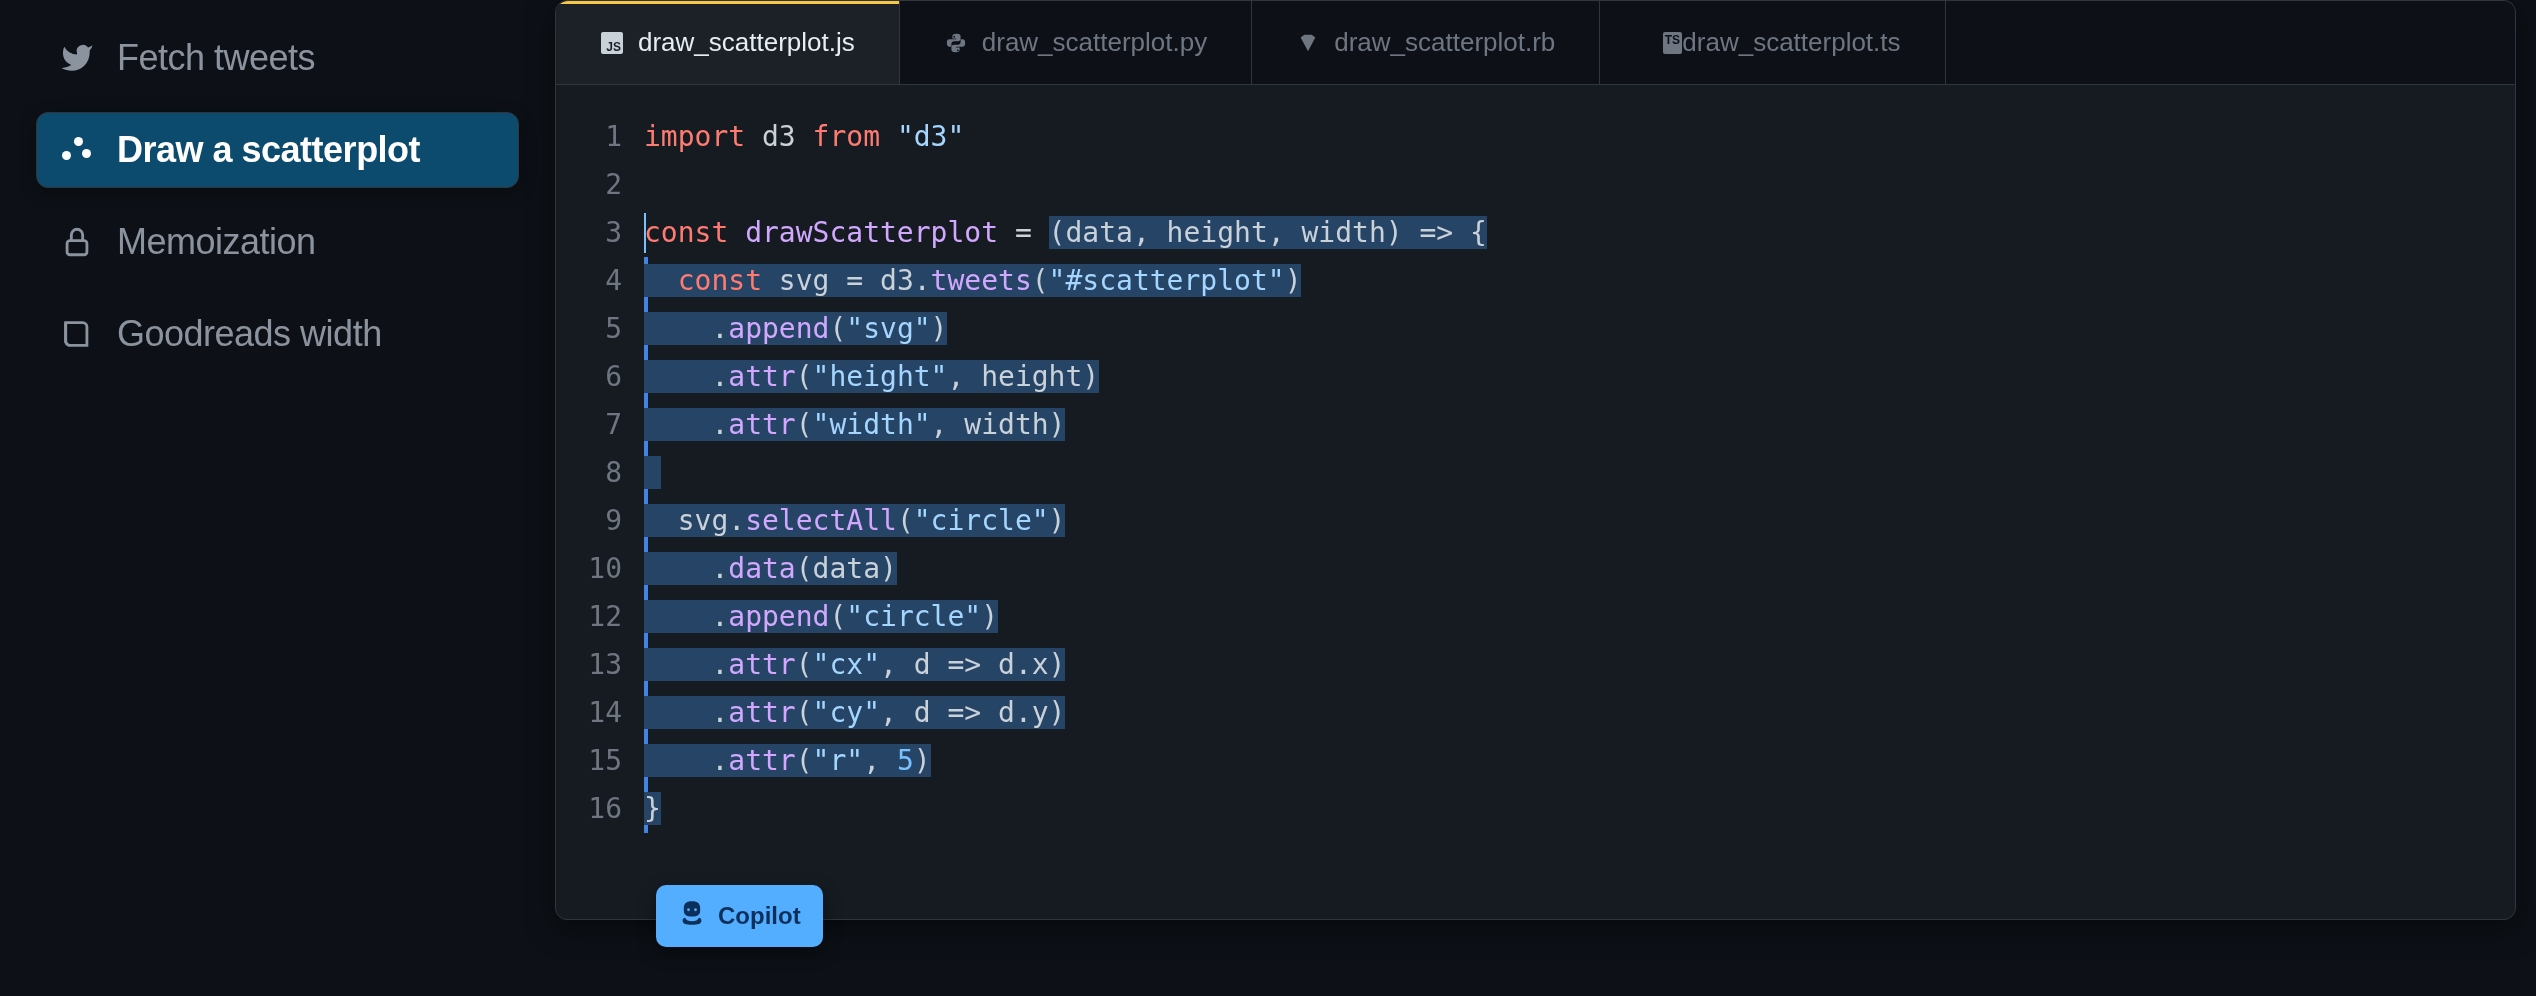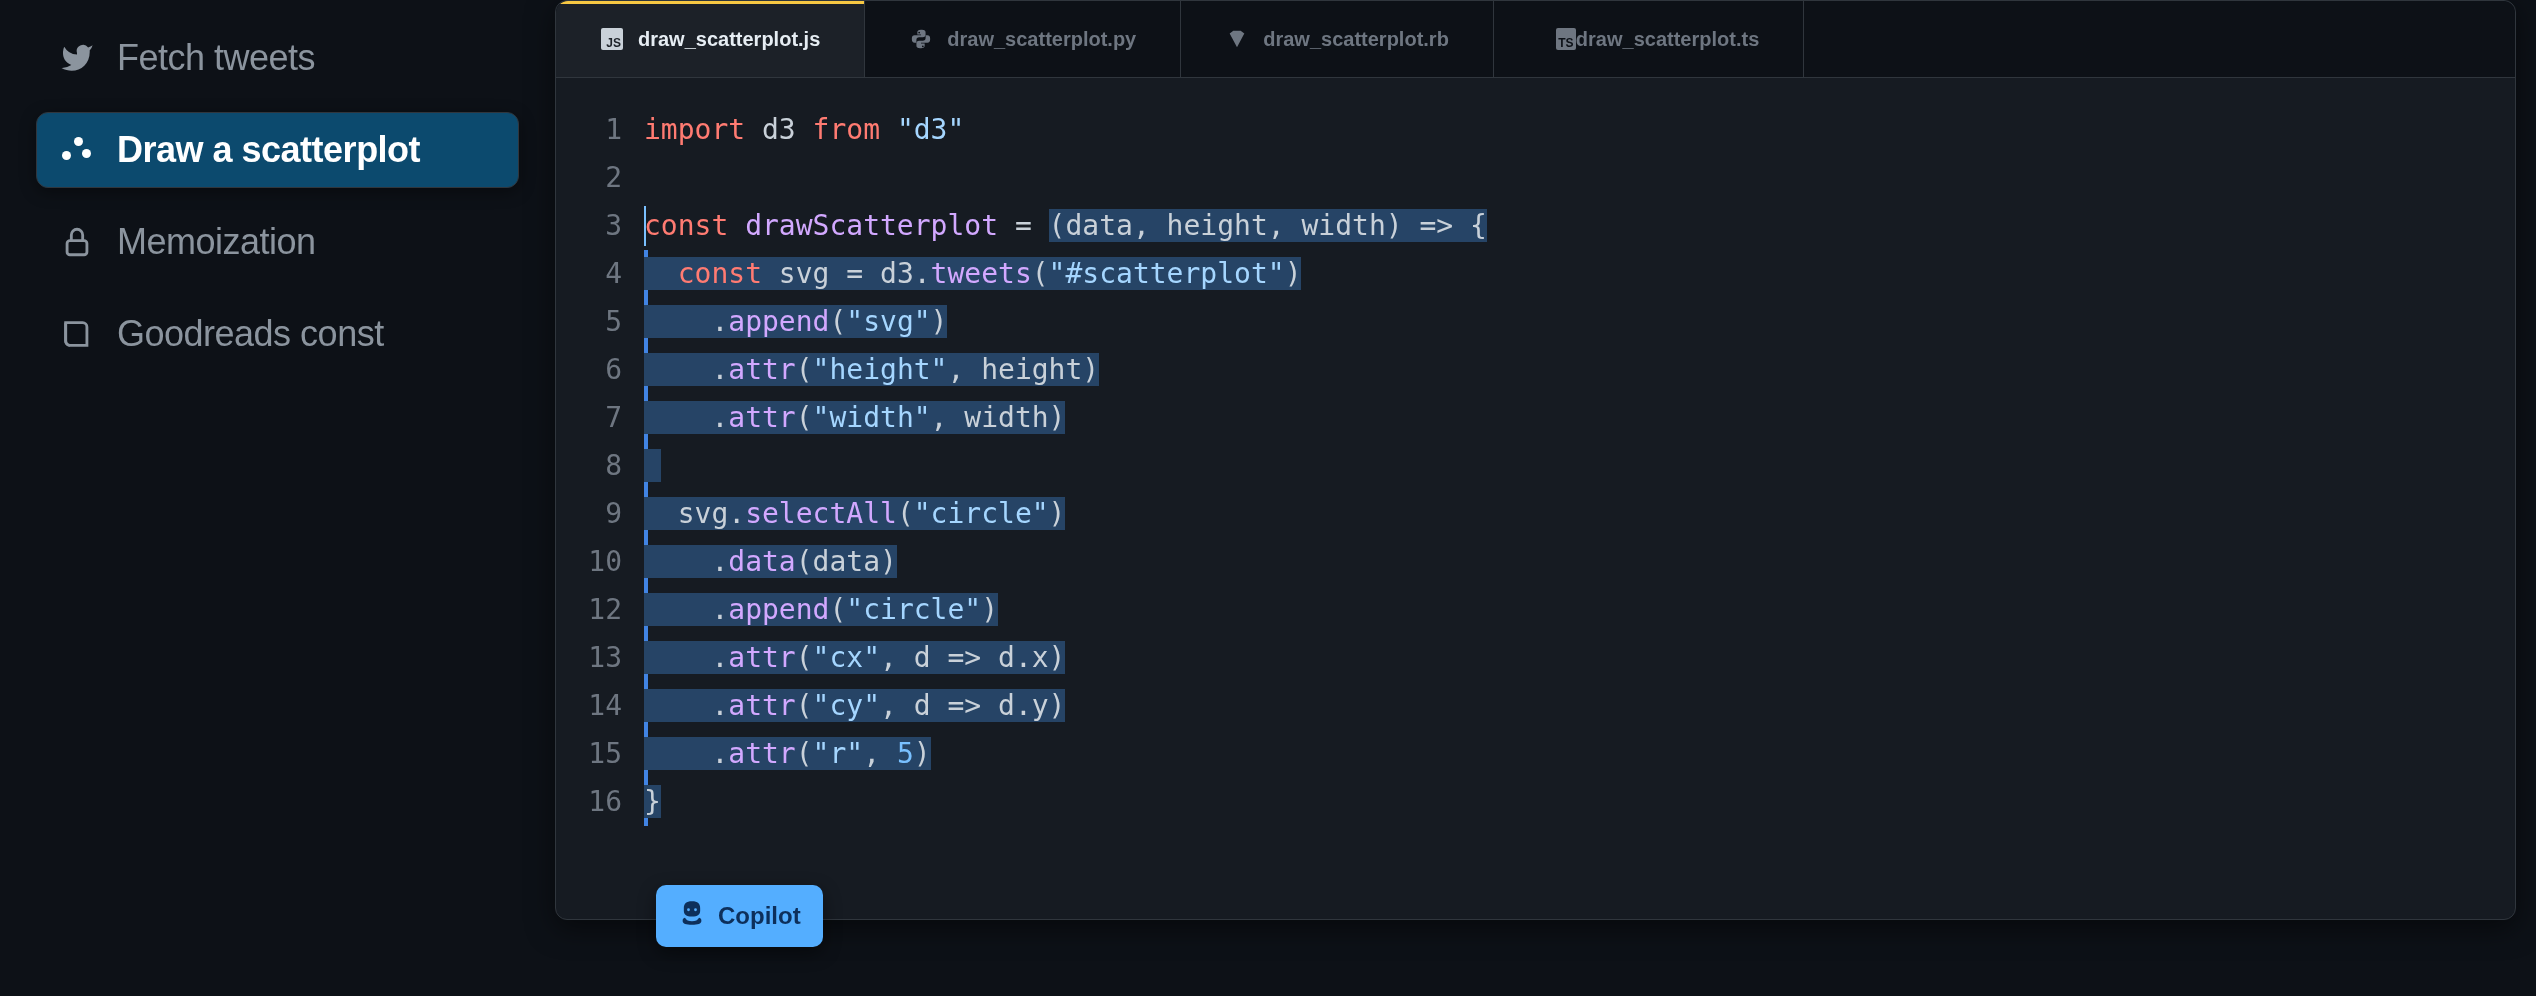--- a/index.html
+++ b/index.html
@@ -108,39 +108,39 @@
   .tab{
     display:flex;
     align-items:center;
     gap:14px;
     padding:26px 44px;
     border-right:1px solid var(--panel-border);
     cursor:pointer;
     position:relative;
   }
   .tab .tab-label{
-    font-size:20px;
+    font-size:26px;
     color:var(--muted);
-    font-weight:700;
+    font-weight:400;
   }
   .tab .tab-icon{
     width:24px;height:24px;display:flex;align-items:center;justify-content:center;color:var(--muted);
   }
   .tab.active{
     background:#1c2128;
   }
   .tab.active .tab-label{color:#e6edf3;}
   .tab.active .tab-icon{color:#e6edf3;}
   .tab.active::before{
     content:"";
     position:absolute;top:0;left:0;right:0;height:3px;background:var(--active-border);
   }
   .tab .tab-icon svg{width:22px;height:22px;}
   .ts-box{
-    width:22px;height:22px;background:#6e7681;color:#0d1117;font-size:12px;font-weight:700;display:flex;align-items:flex-end;justify-content:flex-end;padding:1px 2px;border-radius:2px;line-height:1;margin-left:32px;
+    width:22px;height:22px;background:#6e7681;color:#0d1117;font-size:12px;font-weight:700;display:flex;align-items:flex-end;justify-content:flex-end;padding:8px 2px;border-radius:2px;line-height:1;margin-left:32px;
   }
   .js-box{
     width:22px;height:22px;background:#c9d1d9;color:#1c2128;font-size:12px;font-weight:700;display:flex;align-items:flex-end;justify-content:flex-end;padding:1px 2px;border-radius:2px;line-height:1;
   }
 
   
   .code-area{
     flex:1;
     padding:28px 0 28px 18px;
     font-family:ui-monospace,SFMono-Regular,Menlo,Consolas,monospace;
@@ -247,21 +247,21 @@
       <span class="label">Memoization</span>
     </div>
 
     <div class="side-item">
       <span class="icon">
         <svg viewBox="0 0 24 24" fill="none" stroke="currentColor" stroke-width="2">
             <path d="M4 4h12a3 3 0 0 1 3 3v13H7a3 3 0 0 1-3-3V4z"></path>
             <path d="M4 4v13a3 3 0 0 0 3 3"></path>
           </svg>
       </span>
-      <span class="label">Goodreads const</span>
+      <span class="label">Goodreads width</span>
     </div>
   </aside>
 
   <div class="editor-wrap">
     <div class="editor">
 
       <div class="tabs">
         <div class="tab active">
           <span class="tab-icon">
               <span class="js-box">JS</span>

